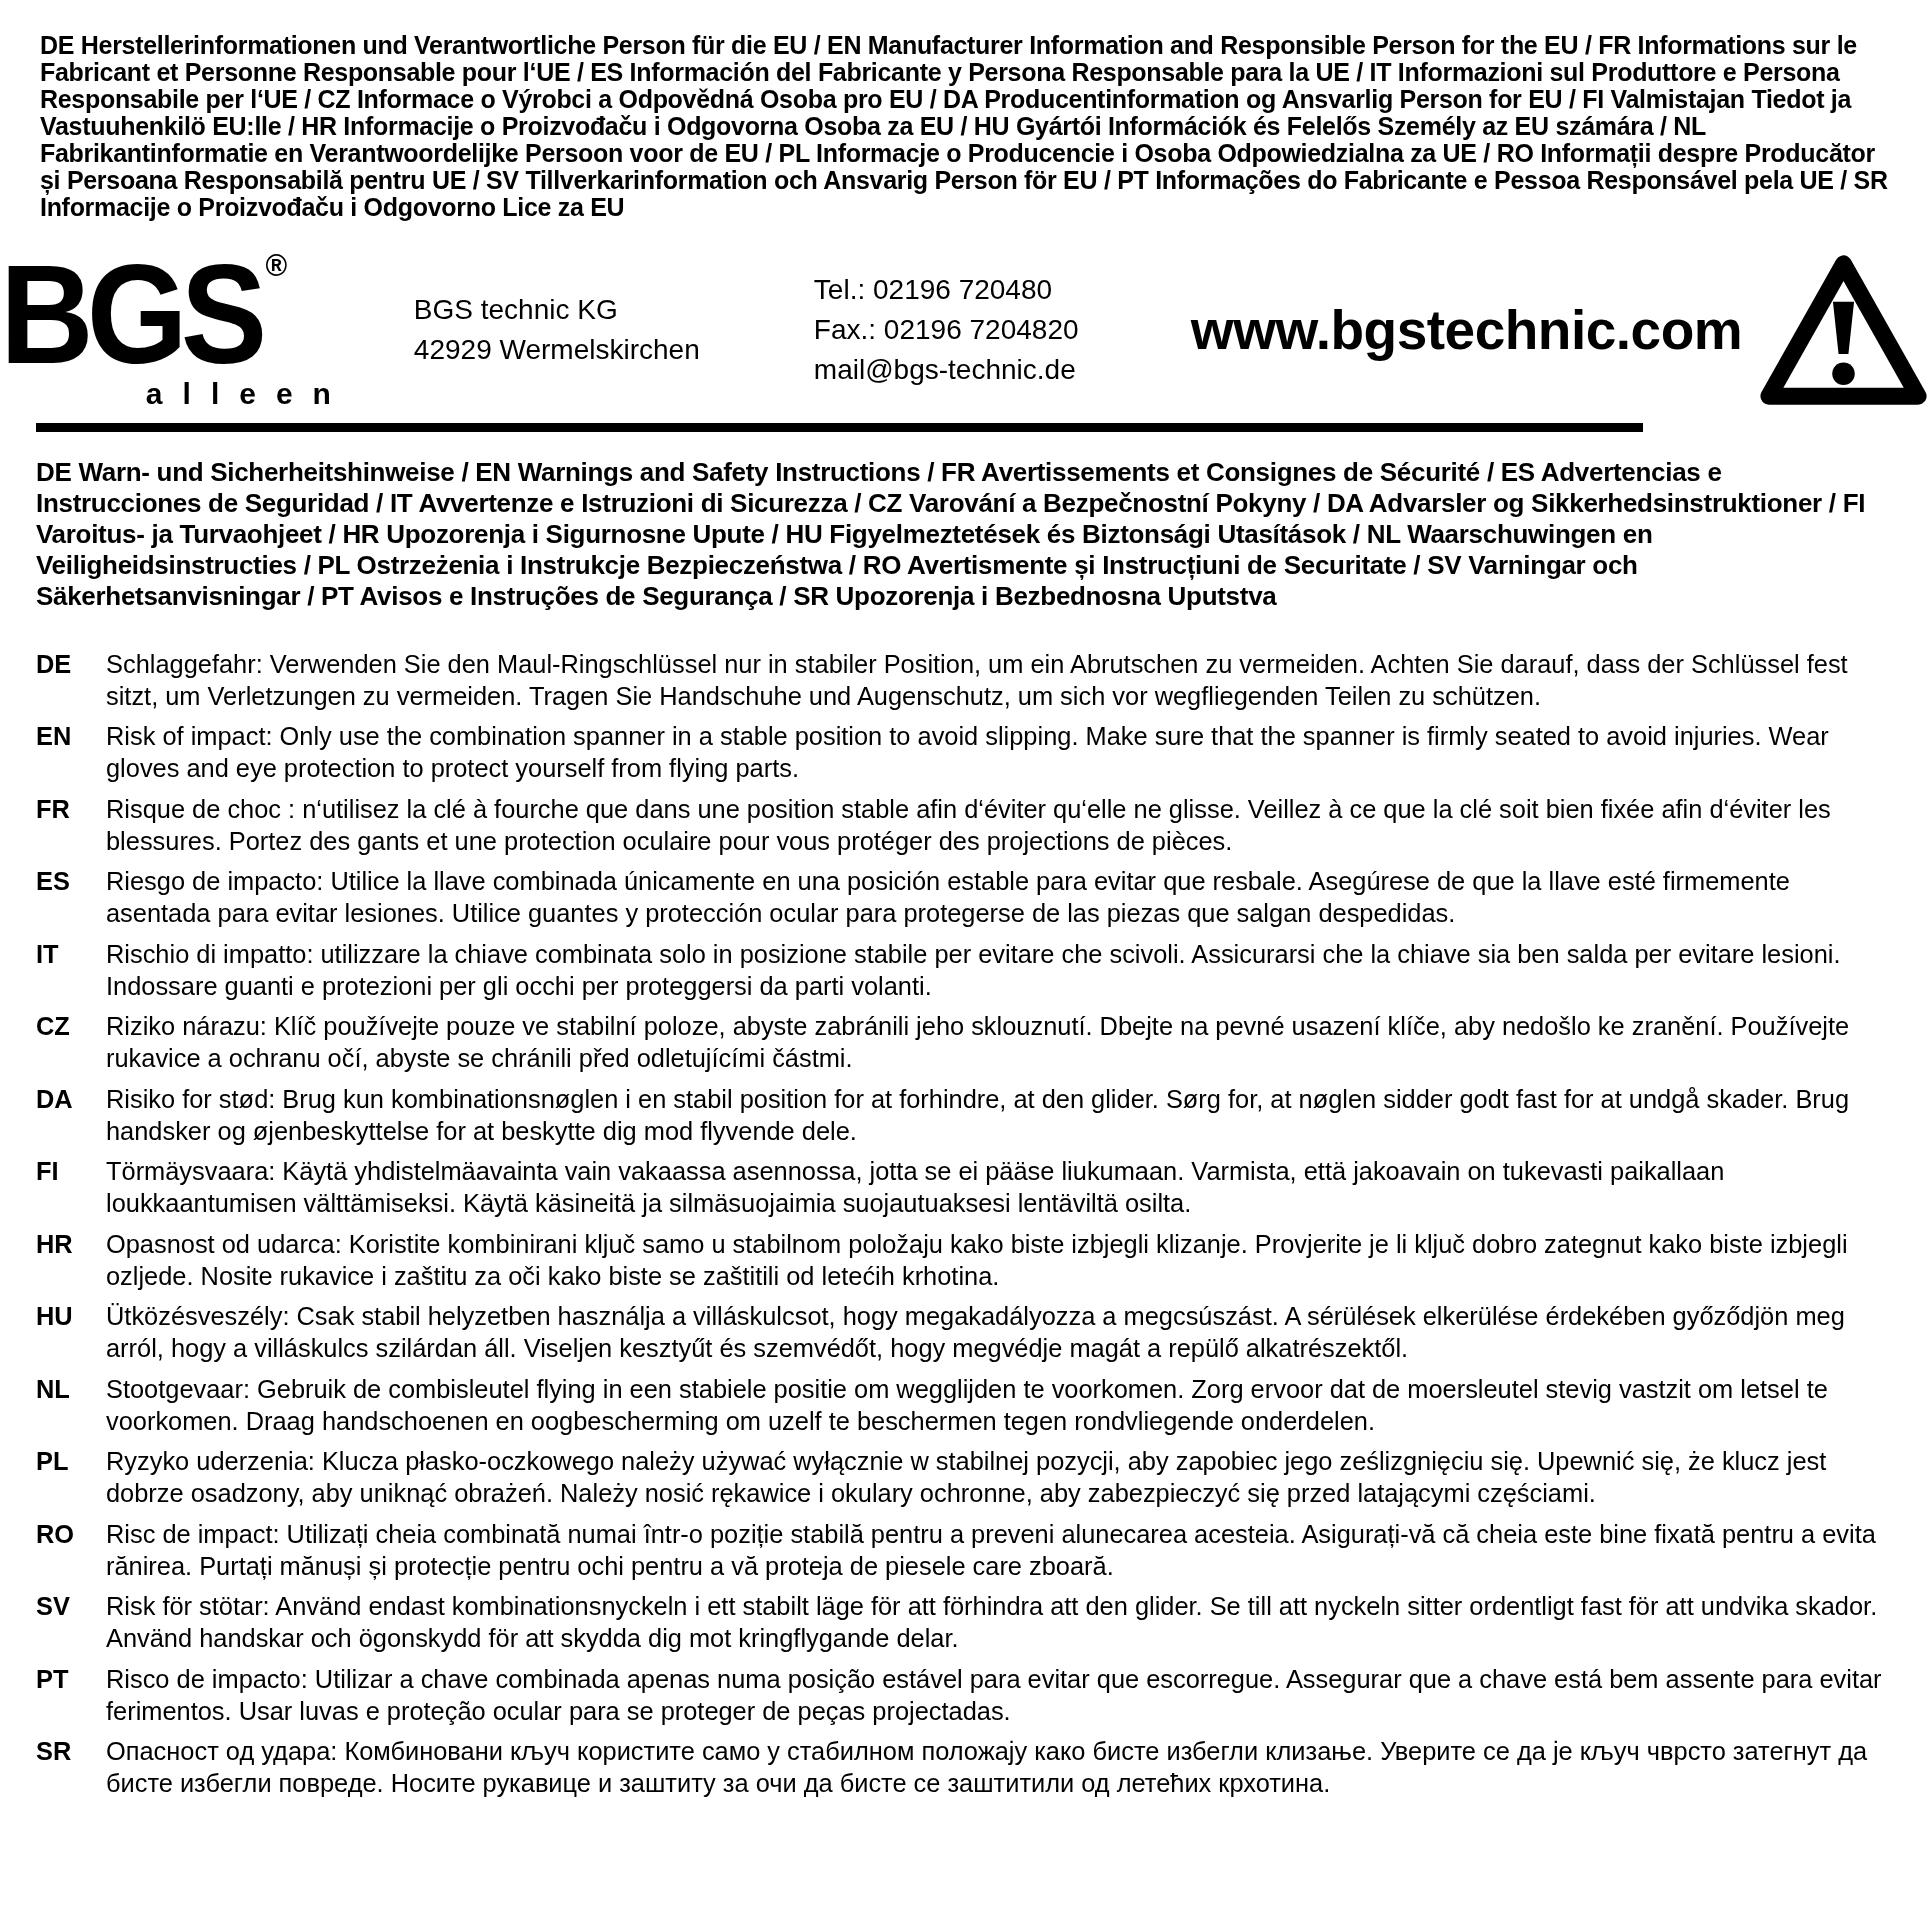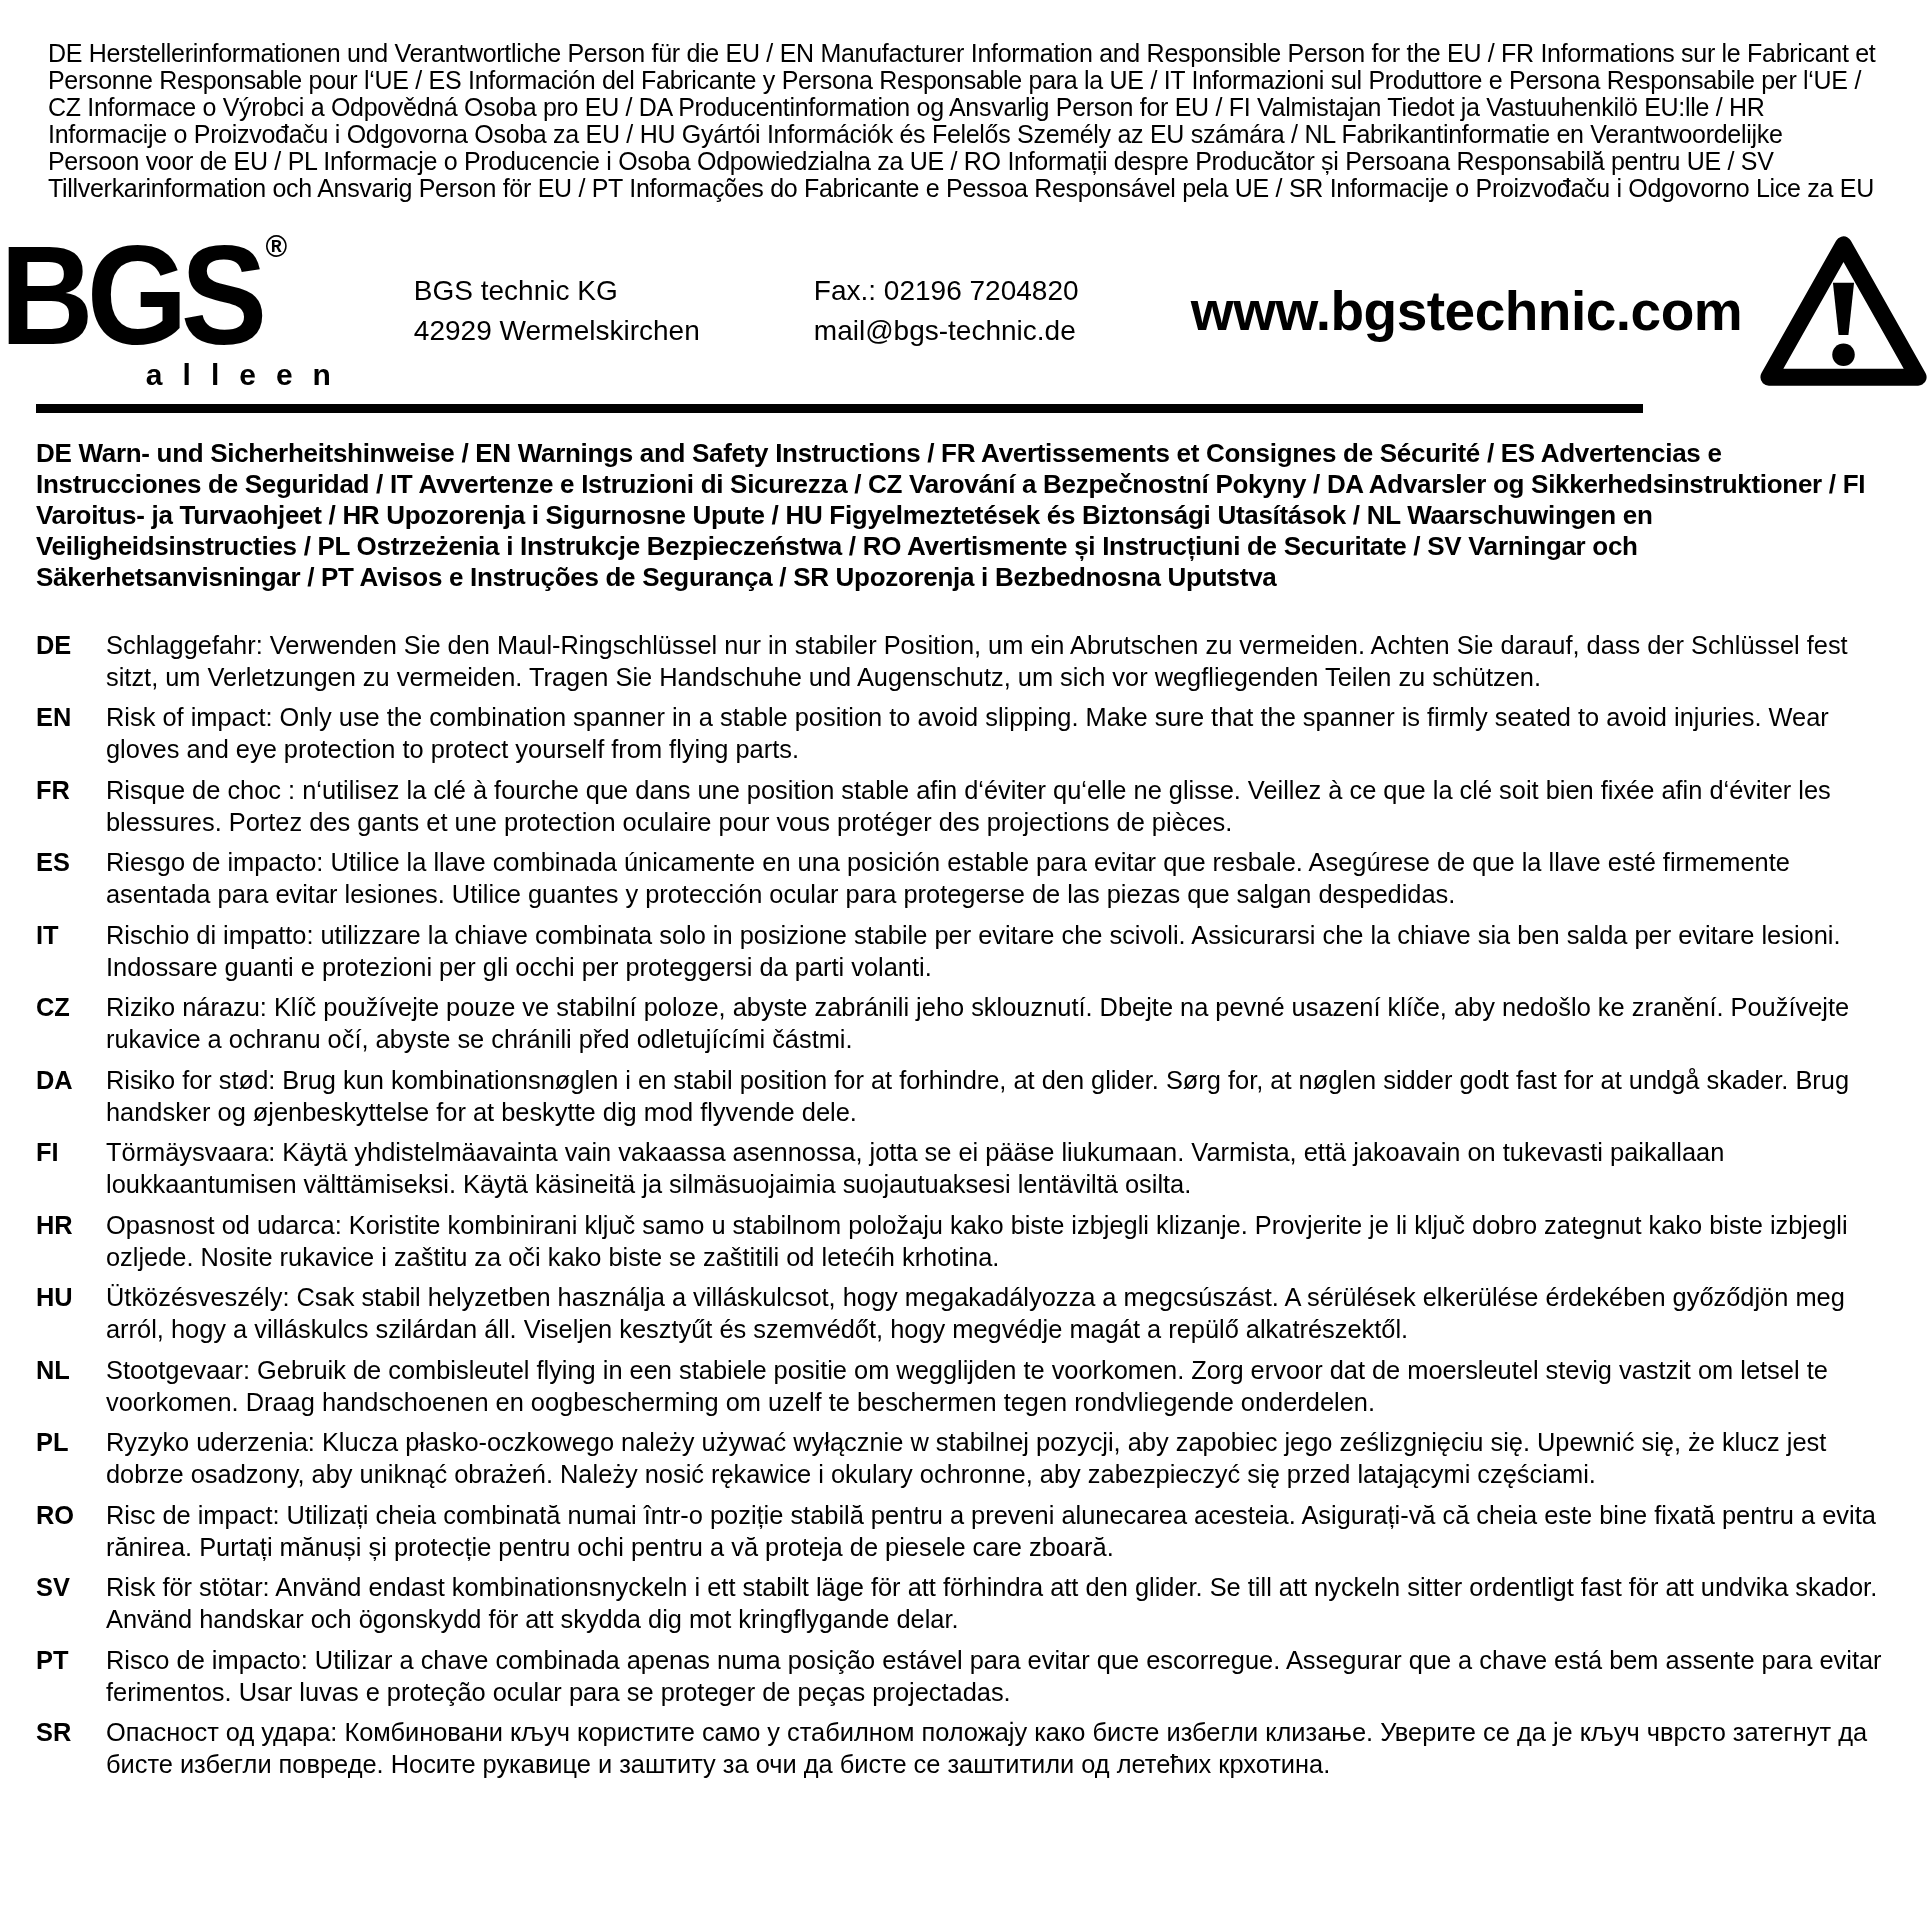--- a/index.html
+++ b/index.html
@@ -7,22 +7,22 @@
     width: 1928px;
     height: 1928px;
     background: #ffffff;
     color: #000000;
     font-family: "Liberation Sans", sans-serif;
     box-sizing: border-box;
     padding: 28px 36px 0 36px;
     overflow: hidden;
   }
   .top-header {
-    margin: 12px;
-    font-weight: normal;
+    margin: 4px;
+    font-weight: bold;
     font-size: 25px;
     line-height: 27px;
     letter-spacing: -0.3px;
   }
   .company-row {
     display: flex;
     align-items: center;
     margin-top: 19px;
     height: 179px;
     justify-content: center;
@@ -107,20 +107,21 @@
   <div class="company-row">
     <div class="logo">
       <div class="logo-main"><span>BGS</span><span class="logo-reg">®</span></div>
       <div class="logo-sub">alleen</div>
     </div>
     <div class="address">
       <div>BGS technic KG</div>
       <div>42929 Wermelskirchen</div>
     </div>
     <div class="contact">
+      <div>Tel.: 02196 720480</div>
       <div>Fax.: 02196 7204820</div>
       <div>mail@bgs-technic.de</div>
     </div>
     <div class="website">www.bgstechnic.com</div>
     <div class="triangle">
       <svg viewBox="0 0 120 112" width="169" height="168" aria-hidden="true">
         <path d="M60 9 L113 103 L7 103 Z" fill="#ffffff" stroke="#000000" stroke-width="12" stroke-linejoin="round"></path>
         <path d="M52.5 36 L67.5 36 L63.5 73 L56.5 73 Z" fill="#000000"></path>
         <circle cx="60" cy="87" r="8" fill="#000000"></circle>
       </svg>

